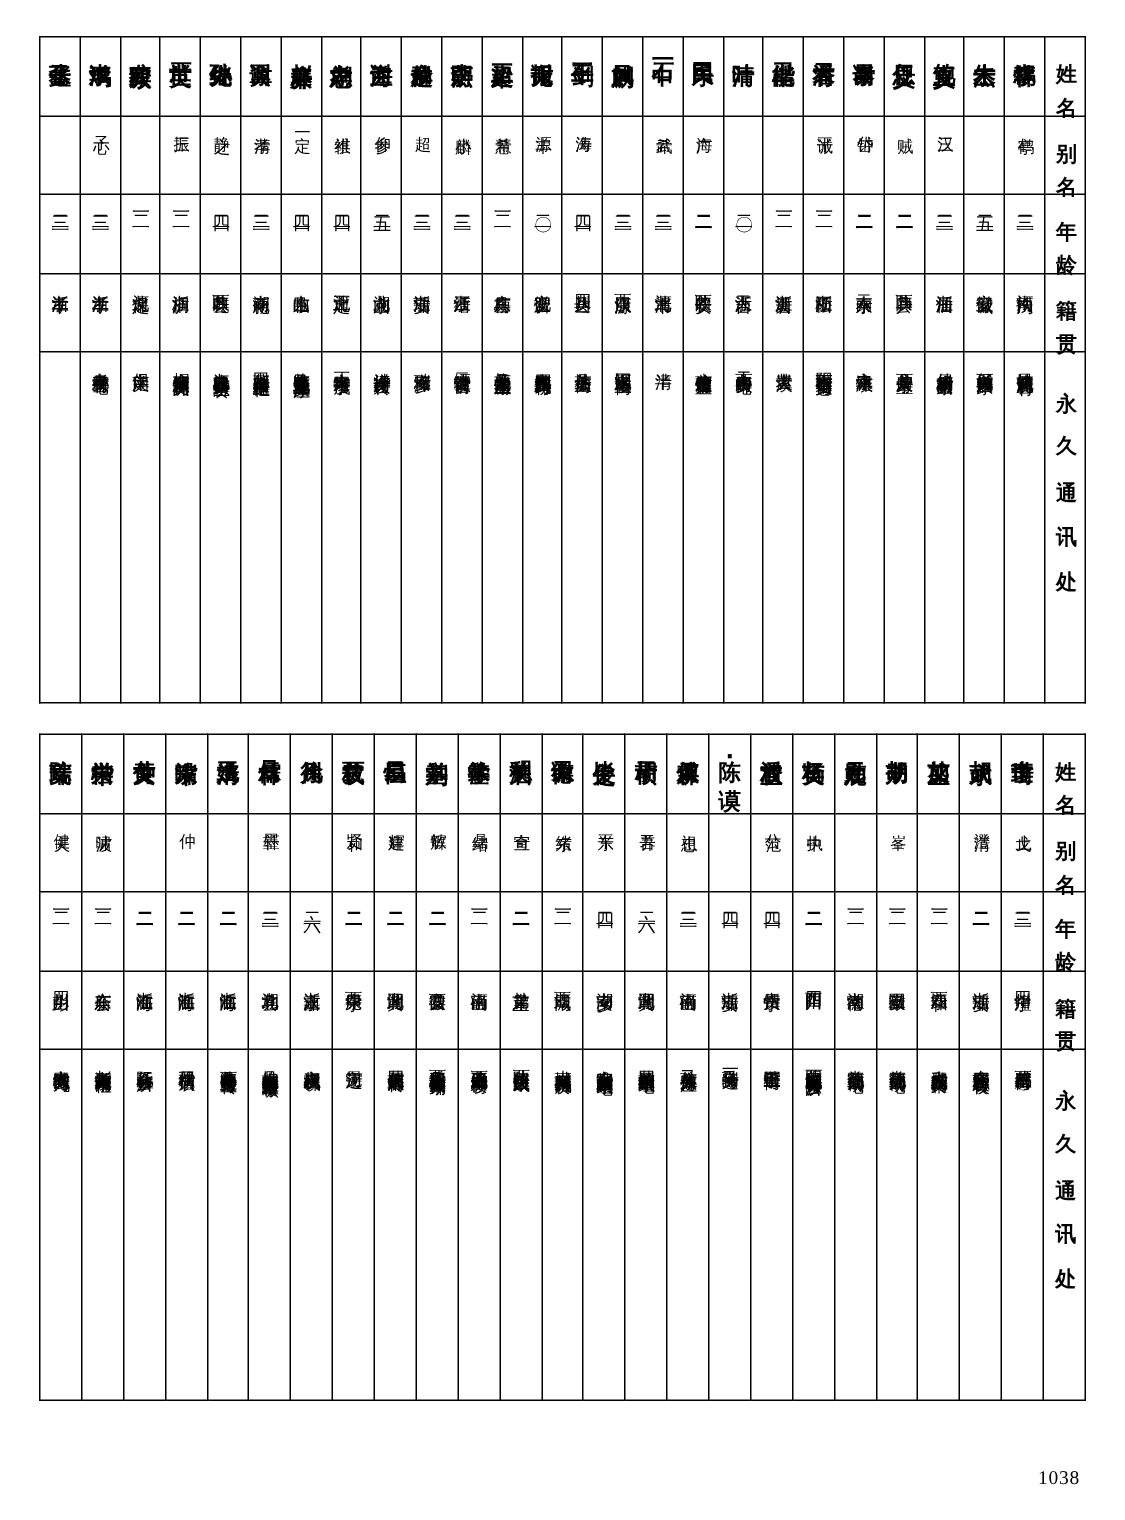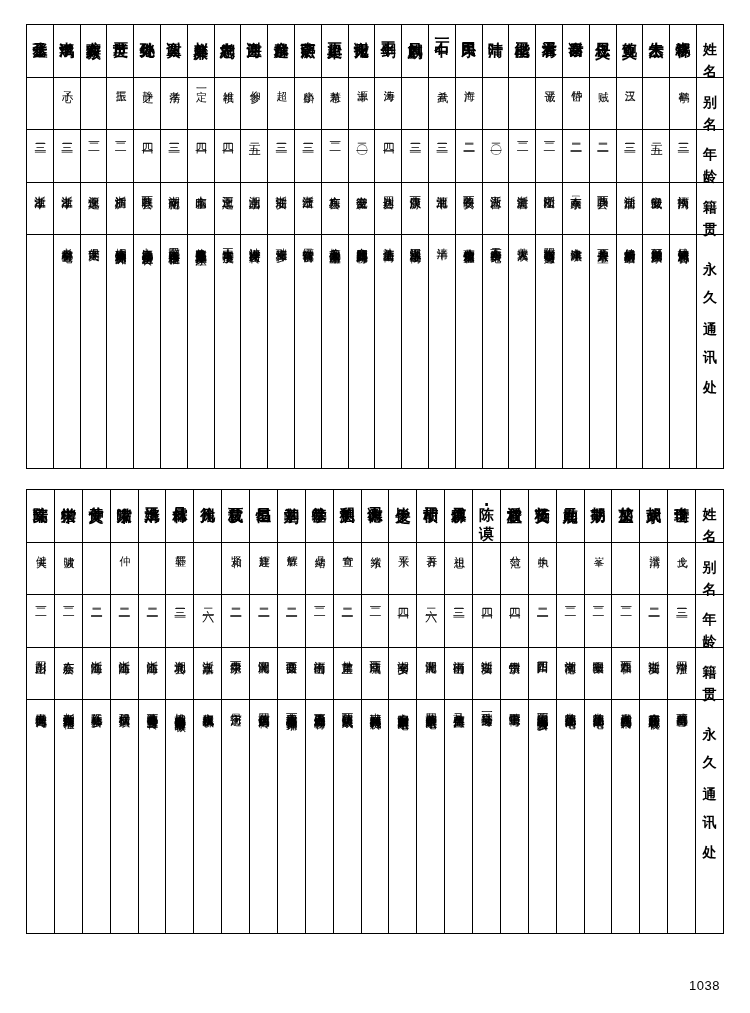--- a/index.html
+++ b/index.html
@@ -92,21 +92,21 @@
     font-size: 14px;
     font-weight: bold;
     padding-top: 14px;
     letter-spacing: 7px;
   }
   .pagenum {
     position: absolute;
     right: 30px;
     bottom: 20px;
     font-size: 13px;
-    font-family: Liberation Sans, sans-serif;
+    font-family: Liberation Serif, serif;
     letter-spacing: 0.5px;
   }
 </style>
 </head>
 <body>
 
 <div class="page">
 
   <div class="tablewrap top">
     <table class="reg">

